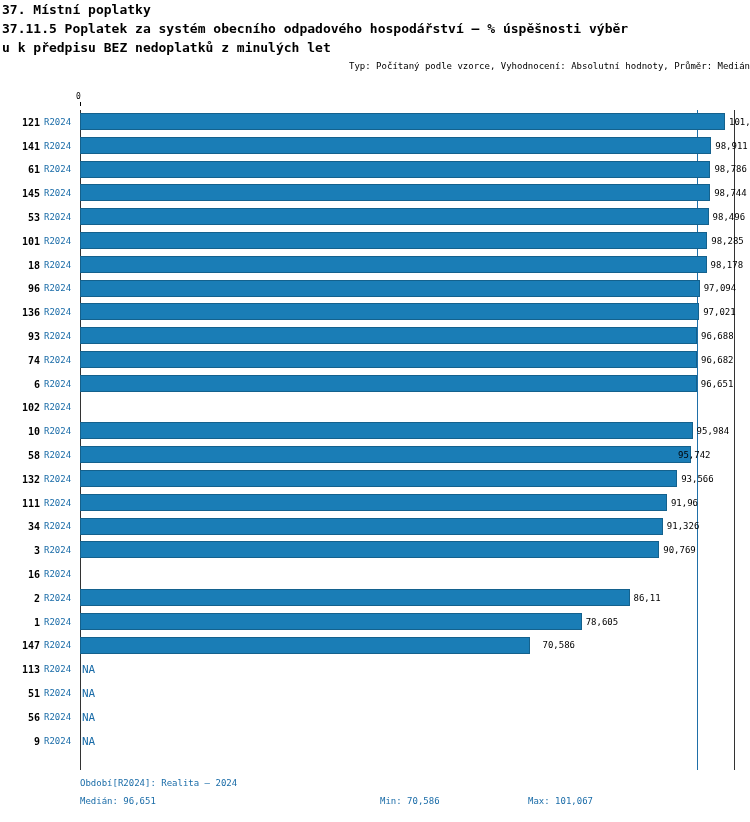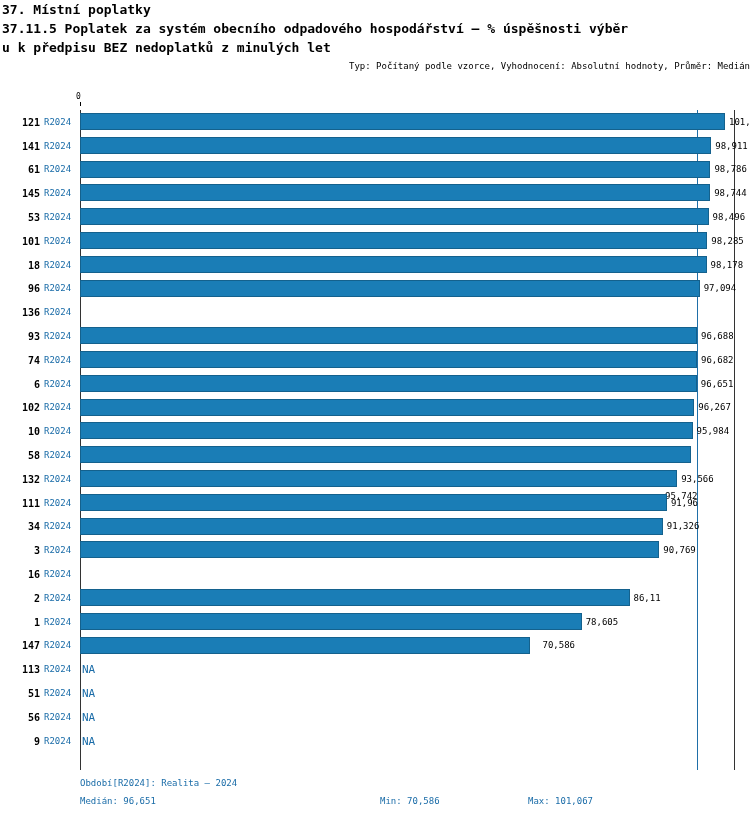--- a/index.html
+++ b/index.html
@@ -279,20 +279,24 @@
             <div class="bar-wrap">
               <div class="bar" style="width: 619.645px;"></div>
               <div class="bar-value" style="left: 619.645px;">97,094</div>
             </div>
           </div>
           <div class="row">
             <div class="row-left">
               <div class="row-code">136</div>
             </div>
             <div class="row-period">R2024</div>
+            <div class="bar-wrap">
+              <div class="bar" style="width: 619.179px;"></div>
+              <div class="bar-value" style="left: 619.179px;">97,021</div>
+            </div>
           </div>
           <div class="row">
             <div class="row-left">
               <div class="row-code">93</div>
             </div>
             <div class="row-period">R2024</div>
             <div class="bar-wrap">
               <div class="bar" style="width: 617.054px;"></div>
               <div class="bar-value" style="left: 617.054px;">96,688</div>
             </div>
@@ -315,43 +319,39 @@
             <div class="bar-wrap">
               <div class="bar" style="width: 616.818px;"></div>
               <div class="bar-value" style="left: 616.818px;">96,651</div>
             </div>
           </div>
           <div class="row">
             <div class="row-left">
               <div class="row-code">102</div>
             </div>
             <div class="row-period">R2024</div>
-            <div class="bar-wrap">
-              <div class="bar" style="width: 614.367px;"></div>
-              <div class="bar-value" style="left: 614.367px;">96,267</div>
-            </div>
           </div>
           <div class="row">
             <div class="row-left">
               <div class="row-code">10</div>
             </div>
             <div class="row-period">R2024</div>
             <div class="bar-wrap">
               <div class="bar" style="width: 612.561px;"></div>
               <div class="bar-value" style="left: 612.561px;">95,984</div>
             </div>
           </div>
           <div class="row">
             <div class="row-left">
               <div class="row-code">58</div>
             </div>
             <div class="row-period">R2024</div>
             <div class="bar-wrap">
               <div class="bar" style="width: 611.016px;"></div>
-              <div class="bar-value" style="left: 581px; margin-top: 41px;">95,742</div>
+              <div class="bar-value" style="left: 594px;">95,742</div>
             </div>
           </div>
           <div class="row">
             <div class="row-left">
               <div class="row-code">132</div>
             </div>
             <div class="row-period">R2024</div>
             <div class="bar-wrap">
               <div class="bar" style="width: 597.129px;"></div>
               <div class="bar-value" style="left: 597.129px;">93,566</div>

